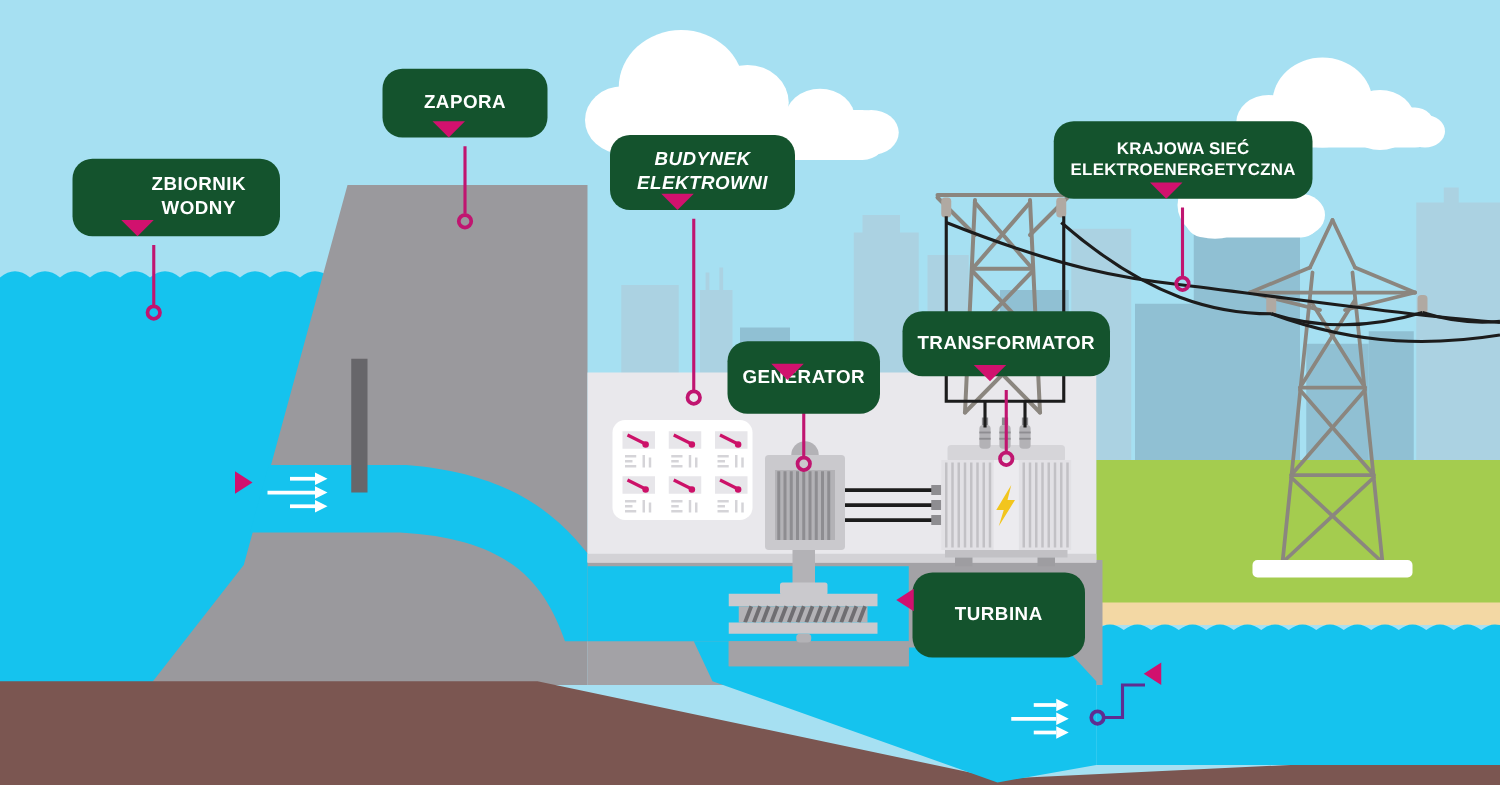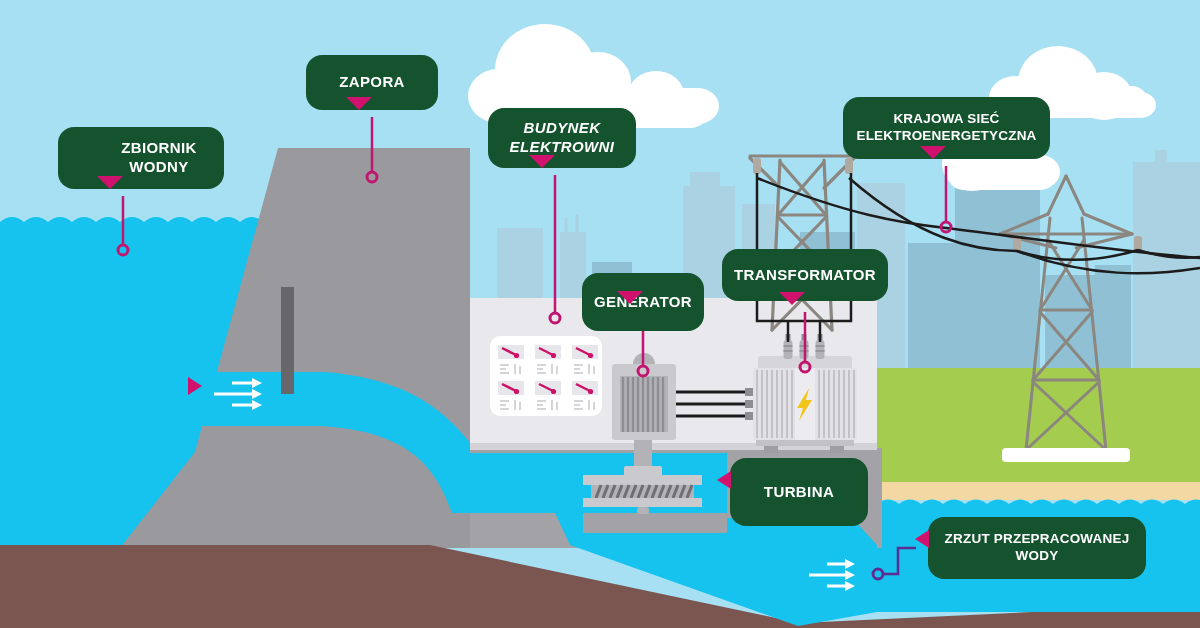--- a/index.html
+++ b/index.html
@@ -335,17 +335,15 @@
 
 <div class="label small" style="left:843px;top:97px;width:207px;height:62px;">KRAJOWA SIEĆ
 ELEKTROENERGETYCZNA</div>
 <div class="tail down" style="left:933px;top:146px;z-index:6;"></div>
 
 <div class="tail right" style="left:188px;top:386px;z-index:6;"></div>
 
 <div class="label" style="left:730px;top:458px;width:138px;height:68px;">TURBINA</div>
 <div class="tail left" style="left:717px;top:480px;z-index:6;"></div>
 
-<div class="label small" style="left:928px;top:517px;width:218px;height:62px;">ZRZUT PRZEPRACOWANEJ
-WODY</div>
 <div class="tail left" style="left:915px;top:539px;z-index:6;"></div>
 
 </div>
 
 </body></html>

